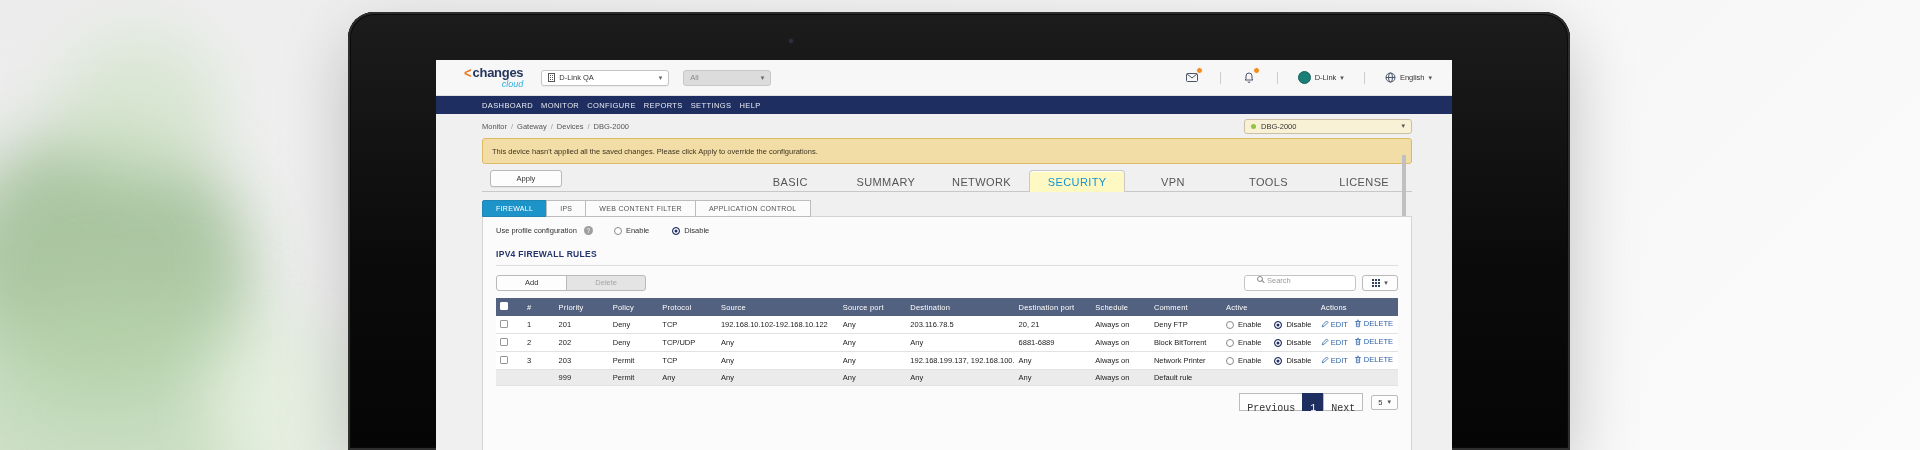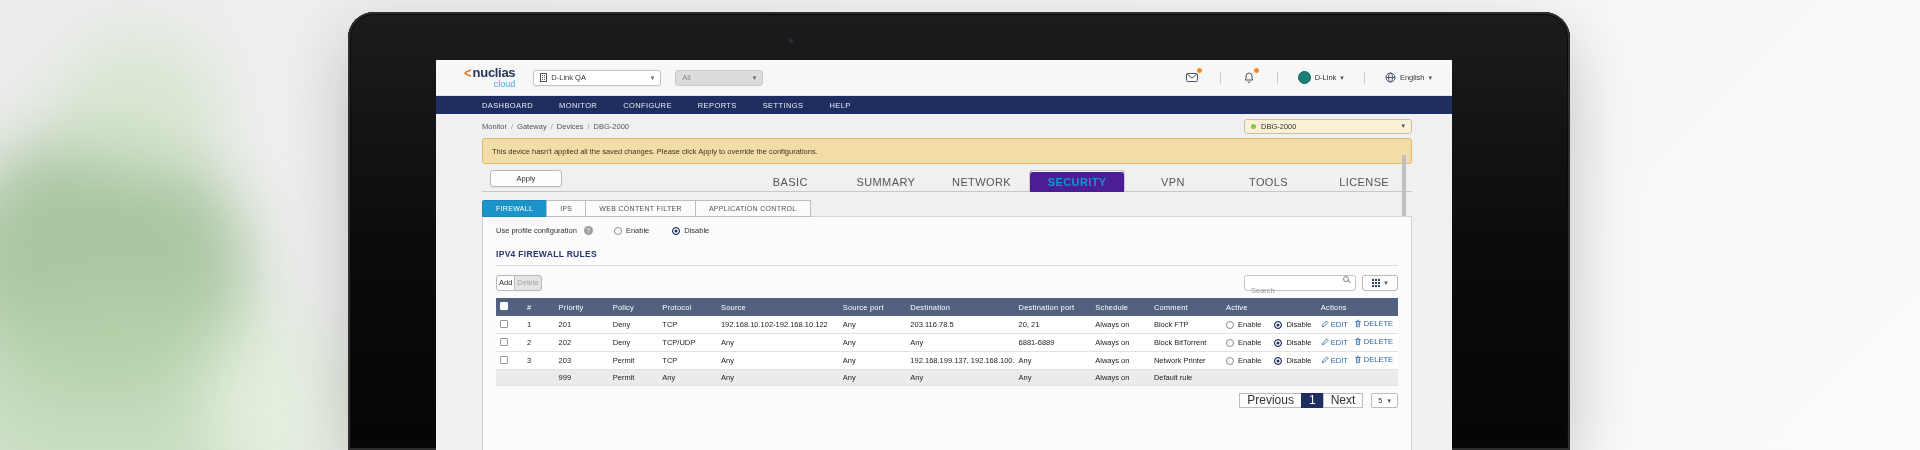--- a/index.html
+++ b/index.html
@@ -30,37 +30,37 @@
     background:#f0f0f0; overflow:hidden; font-size:8px; color:#333;
   }
 
   
   .topbar { height:36px; background:#f7f7f7; border-bottom:1px solid #e0e0e0;
     display:flex; align-items:center; padding:0 20px 0 28px; }
   .logo { display:flex; flex-direction:column; line-height:1; margin-right:18px; }
   .logo-top { display:flex; align-items:center; }
   .logo-chev { color:#e87722; font-weight:bold; font-size:13px; margin-right:1px; transform:scaleY(1.15); }
   .logo-brand { color:#26365c; font-weight:bold; font-size:13px; letter-spacing:-0.3px; }
-  .logo-sub { color:#35aee2; font-size:9px; align-self:flex-end; margin-top:1px; }
+  .logo-sub { color:#35aee2; font-size:9px; align-self:flex-end; margin-top:1px;font-style:italic; }
   .select-box { display:flex; align-items:center; gap:4px; background:#fff; border:1px solid #c4c4c4;
     border-radius:3px; height:16px; padding:0 6px; font-size:7.5px; color:#333; }
   .select-box .caret { margin-left:auto; color:#666; font-size:7px; }
   .org-select { width:128px; margin-right:14px; box-shadow:0 1px 1px rgba(0,0,0,.05); }
   .site-select { width:88px; background:#dcdcdc; border-color:#c8c8c8; color:#888; }
   .topbar-right { margin-left:auto; display:flex; align-items:center; gap:20px; }
   .icon-btn { position:relative; width:16px; height:14px; display:flex; align-items:center; justify-content:center; }
   .badge { position:absolute; top:-4px; right:-3px; width:7px; height:7px; border-radius:50%;
     background:#f08c1e; border:1px solid #fff; }
   .vdiv { width:1px; height:12px; background:#ccc; }
   .user-chip,.lang-chip { display:flex; align-items:center; gap:4px; font-size:7.5px; color:#333; }
   .avatar { width:13px; height:13px; border-radius:50%; background:#1b7f78; border:1px solid #14615c; }
   .chip-caret { font-size:7px; color:#555; }
 
   
-  .mainnav { height:18px; background:#1f2e60; display:flex; align-items:center; padding-left:46px; gap:26px; }
+  .mainnav { height:18px; background:#1f2e60; display:flex; align-items:center; padding-left:46px; gap:8px; }
   .nav-item { color:#e8eaf2; font-size:7.5px; letter-spacing:.4px; cursor:pointer; }
 
   
   .crumb-row { margin:5px 40px 0 46px; height:14px; display:flex; align-items:center; justify-content:space-between; }
   .breadcrumb { display:flex; gap:4px; font-size:7.5px; color:#555; }
   .crumb-sep { color:#999; }
   .device-pill { display:flex; align-items:center; gap:5px; width:168px; height:15px;
     background:#f9f1d6; border:1px solid #c9c0a4; border-radius:3px; padding:0 6px; font-size:7.5px; color:#333; }
   .dot-green { width:5px; height:5px; border-radius:50%; background:#8dc63f; }
   .device-pill .caret { margin-left:auto; font-size:7px; color:#555; }
@@ -69,22 +69,22 @@
     background:#f3dda6; border:1px solid #ddba63; border-radius:3px; padding:12px 9px;
     font-size:7.5px; color:#3d3420; }
 
   .apply-row { position:relative; margin:6px 40px 0 46px; height:22px; border-bottom:1px solid #c8c8c8; }
   .apply-btn { position:absolute; left:8px; top:0; width:72px; height:17px; background:#fdfdfd;
     border:1px solid #b9b9b9; border-radius:3px; font-size:7.5px; color:#333;
     font-family:inherit; box-shadow:0 1px 1px rgba(0,0,0,.06); }
   .tabs { position:absolute; right:0; bottom:-1px; width:72%; display:flex; }
   .tab { flex:1; text-align:center; padding:5px 0 4px; font-size:11px; color:#555; letter-spacing:.4px;
     border:1px solid transparent; border-bottom:none; }
-  .tab.active { background:#4c1d95; border-color:#c8c8c8; border-radius:4px 4px 0 0;
-    color:#1594d2; font-weight:bold; box-shadow:inset 0 1px 0 #fff; }
+  .tab.active { background:#fef9c3; border-color:#c8c8c8; border-radius:4px 4px 0 0;
+    color:#1594d2; font-weight:normal; box-shadow:inset 0 1px 0 #fff; }
 
   .subtabs { margin:8px 40px -1px 46px; display:flex; position:relative; z-index:2; }
   .subtab { height:17px; line-height:15px; padding:0 13px; border:1px solid #bcbcbc; margin-right:-1px;
     background:#fbfbfb; color:#555; font-size:7px; letter-spacing:.3px; }
   .subtab:first-child { border-radius:2px 0 0 0; }
   .subtab.active { background:#1d94c9; border-color:#1d86b5; color:#fff; }
 
   .panel { margin:0 40px 0 46px; background:#fbfbfb; border:1px solid #d4d4d4;
     padding:9px 13px 60px; position:relative; z-index:1; }
 
@@ -92,27 +92,27 @@
   .help-icon { width:9px; height:9px; border-radius:50%; background:#9e9e9e; color:#fff;
     font-size:6.5px; display:inline-flex; align-items:center; justify-content:center; margin-right:14px; }
   .radio { width:8px; height:8px; border:1px solid #8a8a8a; border-radius:50%; background:#fff; display:inline-block; }
   .radio.checked { border:1px solid #1f2e60; background:#1f2e60; box-shadow:inset 0 0 0 1.5px #fff; }
   .radio-group { display:flex; align-items:center; gap:4px; margin-right:16px; }
 
   .section-title { margin-top:14px; font-size:8.5px; font-weight:bold; color:#24356b; letter-spacing:.3px; }
   .section-divider { height:1px; background:#ddd; margin:6px 0 8px; }
 
   .rules-toolbar { display:flex; align-items:center; height:17px; margin-bottom:7px; }
-  .btn { height:16px; padding:0 2px; font-size:7.5px; font-family:inherit; background:#fdfdfd;
+  .btn { height:16px; padding:0 28px; font-size:7.5px; font-family:inherit; background:#fdfdfd;
     border:1px solid #b9b9b9; color:#333; }
   .btn-add { border-radius:3px 0 0 3px; }
   .btn-delete { border-radius:0 3px 3px 0; margin-left:-1px; background:#e4e4e4; color:#a5a5a5; }
   .toolbar-right { margin-left:auto; display:flex; gap:6px; }
-  .search-wrap { display:flex; align-items:flex-end; gap:4px; width:112px; height:16px;
-    background:#fff; border:1px solid #c4c4c4; border-radius:3px; padding:0 6px;flex-direction:column; }
+  .search-wrap { display:flex; align-items:flex-start; gap:4px; width:112px; height:16px;
+    background:#fff; border:1px solid #c4c4c4; border-radius:3px; padding:0 12px; }
   .mag { width:6px; height:6px; border:1px solid #888; border-radius:50%; position:relative; flex:none; }
   .mag::after { content:''; position:absolute; width:4px; height:1px; background:#888;
     right:-3px; bottom:-1px; transform:rotate(45deg); }
   .search-input { border:none; outline:none; width:100%; font-size:7.5px; font-family:inherit;
     background:transparent; color:#333; }
   .search-input::placeholder { color:#9a9a9a; }
   .grid-btn { display:flex; align-items:center; gap:4px; width:36px; height:16px; background:#fdfdfd;
     border:1px solid #b9b9b9; border-radius:3px; justify-content:center; }
   .grid-ico { width:8px; height:8px; display:grid; grid-template-columns:repeat(3,2px); grid-template-rows:repeat(3,2px); gap:1px; }
   .grid-ico i { background:#30415f; }
@@ -130,22 +130,22 @@
   .checkbox { width:8px; height:8px; border:1px solid #999; border-radius:1px; background:#fff; display:inline-block; }
   th .checkbox { border-color:#fff; }
   .cell-radios { display:flex; align-items:center; gap:3px; }
   .cell-radios .radio { flex:none; }
   .cell-radios .lbl2 { margin-right:7px; }
   .action-link { display:inline-flex; align-items:center; gap:2px; color:#2b62a7; margin-right:6px;
     text-decoration:none; cursor:pointer; }
 
   .pagination-row { display:flex; justify-content:flex-end; align-items:center; gap:8px; margin-top:7px; }
   .pager { display:flex; }
-  .page-btn { height:15px; line-height:13px; padding:0 7px; border:1px solid #bcbcbc; background:#fdfdfd;
-    font-size:12px; color:#333; margin-left:-1px; }
+  .page-btn { height:15px; line-height:13px; padding:8px 7px; border:1px solid #bcbcbc; background:#fdfdfd;
+    font-size:10px; color:#333; margin-left:-1px;font-family:Liberation Mono, monospace; }
   .page-btn.current { background:#1f2e60; color:#fff; border-color:#1f2e60; }
   .pagesize { display:flex; align-items:center; gap:5px; height:15px; border:1px solid #bcbcbc;
     background:#fdfdfd; border-radius:2px; padding:0 6px; font-size:7.5px; color:#333; }
   .pagesize .caret { font-size:7px; color:#555; }
 
   .scrollbar { position:absolute; right:46px; top:95px; bottom:0; width:4px; background:#e3e3e3; }
   .scroll-thumb { position:absolute; top:0; width:4px; height:85px; background:#c0c0c0; }
   .partial-el { position:absolute; left:296px; bottom:0; width:154px; height:8px;
     background:#3a3a3a; border-radius:2px 2px 0 0; opacity:.85; }
 
@@ -160,21 +160,21 @@
 <div class="blob blob4"></div>
 
 <div class="laptop">
   <div class="camera"></div>
   <div class="screen">
 
     <div class="topbar">
       <div class="logo">
         <div class="logo-top">
           <span class="logo-chev">&lt;</span>
-          <span class="logo-brand">nuclias</span>
+          <span class="logo-brand">changes</span>
         </div>
         <span class="logo-sub">cloud</span>
       </div>
       <div class="select-box org-select">
         <svg width="7" height="9" viewBox="0 0 7 9">
           <rect x="0.5" y="0.5" width="6" height="8" fill="none" stroke="#555"></rect>
           <path d="M2 2.5h1M4 2.5h1M2 4.5h1M4 4.5h1M2 6.5h1M4 6.5h1" stroke="#555"></path>
         </svg>
         <span>D-Link QA</span>
         <span class="caret">▾</span>
@@ -348,21 +348,21 @@
               <td class="cb-cell"><span class="checkbox"></span></td>
               <td>1</td>
               <td>201</td>
               <td>Deny</td>
               <td>TCP</td>
               <td>192.168.10.102-192.168.10.122</td>
               <td>Any</td>
               <td>203.116.78.5</td>
               <td>20, 21</td>
               <td>Always on</td>
-              <td>Block FTP</td>
+              <td>Deny FTP</td>
               <td>
                 <span class="cell-radios">
                   <span class="radio-group" style="margin-right: 0px;">
                     <span class="radio"></span>
                     <span>Enable</span>
                   </span>
                   <span class="lbl2"></span>
                   <span class="radio-group" style="margin-right: 0px;">
                     <span class="radio checked"></span>
                     <span>Disable</span>

